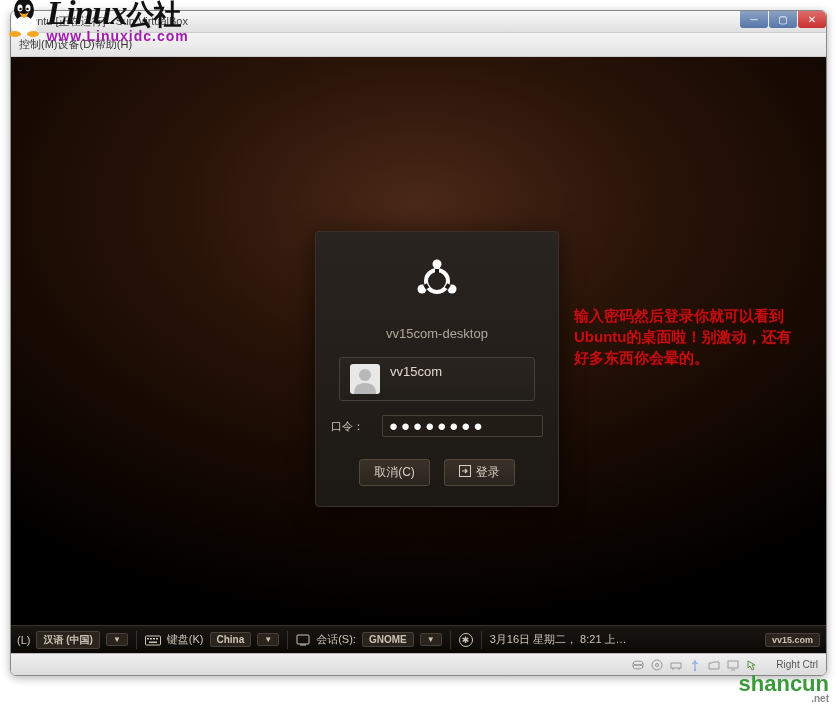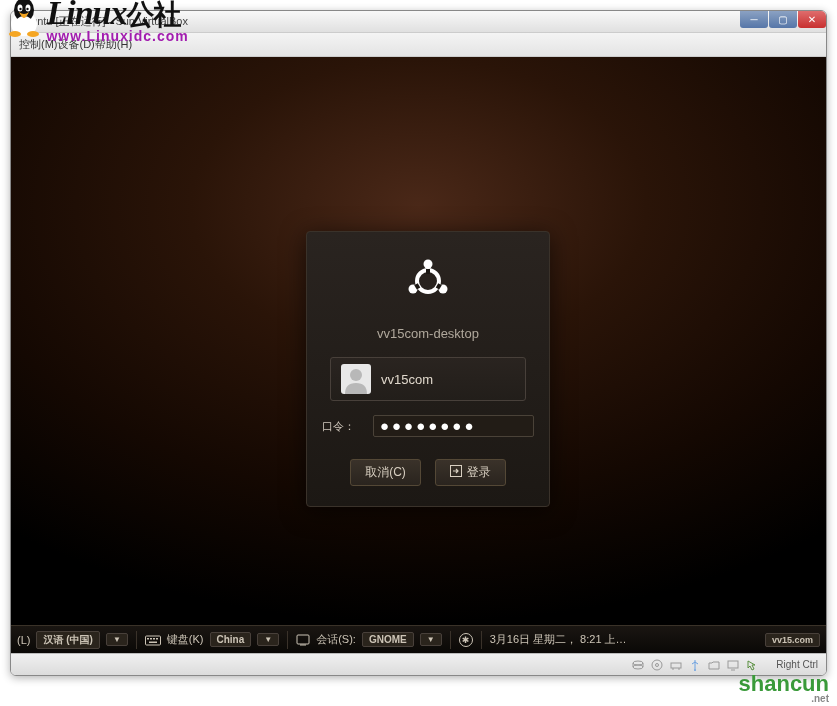--- a/index.html
+++ b/index.html
@@ -75,21 +75,21 @@
       font-size: 34px;
       font-weight: bold;
       font-style: italic;
       color: #111;
       letter-spacing: -1px;
     }
     .wm-title .cn { font-style: normal; font-size: 28px; }
     .wm-url { font-size: 14px; color: #a21caf; font-weight: bold; margin-top: -6px; letter-spacing: 1px; }
     .login-box {
       position: absolute;
-      left: 295px; top: 174px;
+      left: 304px; top: 174px;
       width: 244px;
       background: linear-gradient(#2a2420,#1c1814);
       border: 1px solid #3a322a;
       border-radius: 4px;
       padding: 24px 0 20px;
       box-shadow: 0 4px 24px rgba(0,0,0,0.6);
       display: flex;
       flex-direction: column;
       align-items: center;
     }
@@ -98,21 +98,20 @@
       margin-bottom: 20px;
     }
     .hostname { color: #b0a89c; font-size: 13px; margin-bottom: 16px; }
     .user-row {
       width: 196px;
       background: linear-gradient(#2a2420,#221e1a);
       border: 1px solid #48403a;
       border-radius: 3px;
       padding: 6px 10px;
       display: flex;
-      align-items: center;
       gap: 10px;
       margin-bottom: 14px;
     }
     .avatar {
       width: 30px; height: 30px;
       background: #e8e8e8;
       border-radius: 3px;
     }
     .username { color: #e0d8cc; font-size: 13px; }
     .password-row {
@@ -304,20 +303,21 @@
             <svg width="12" height="12" viewBox="0 0 12 12">
               <rect x="0.5" y="0.5" width="11" height="11" fill="none" stroke="#d8cfc1" stroke-width="1"></rect>
               <path d="M3 6 L8 6 M6 4 L8 6 L6 8" fill="none" stroke="#d8cfc1" stroke-width="1.2"></path>
             </svg>
           </span>
           <span>登录</span>
         </div>
       </div>
     </div>
 
+    <div class="annotation">输入密码然后登录你就可以看到Ubuntu的桌面啦！别激动，还有好多东西你会晕的。</div>
 
     <div class="bottom-panel">
       <span class="panel-btn">
         <span>(L)</span>
       </span>
       <span class="panel-drop">
         <span>汉语 (中国)</span>
       </span>
       <span class="panel-drop">
           <span class="tri">▼</span>

